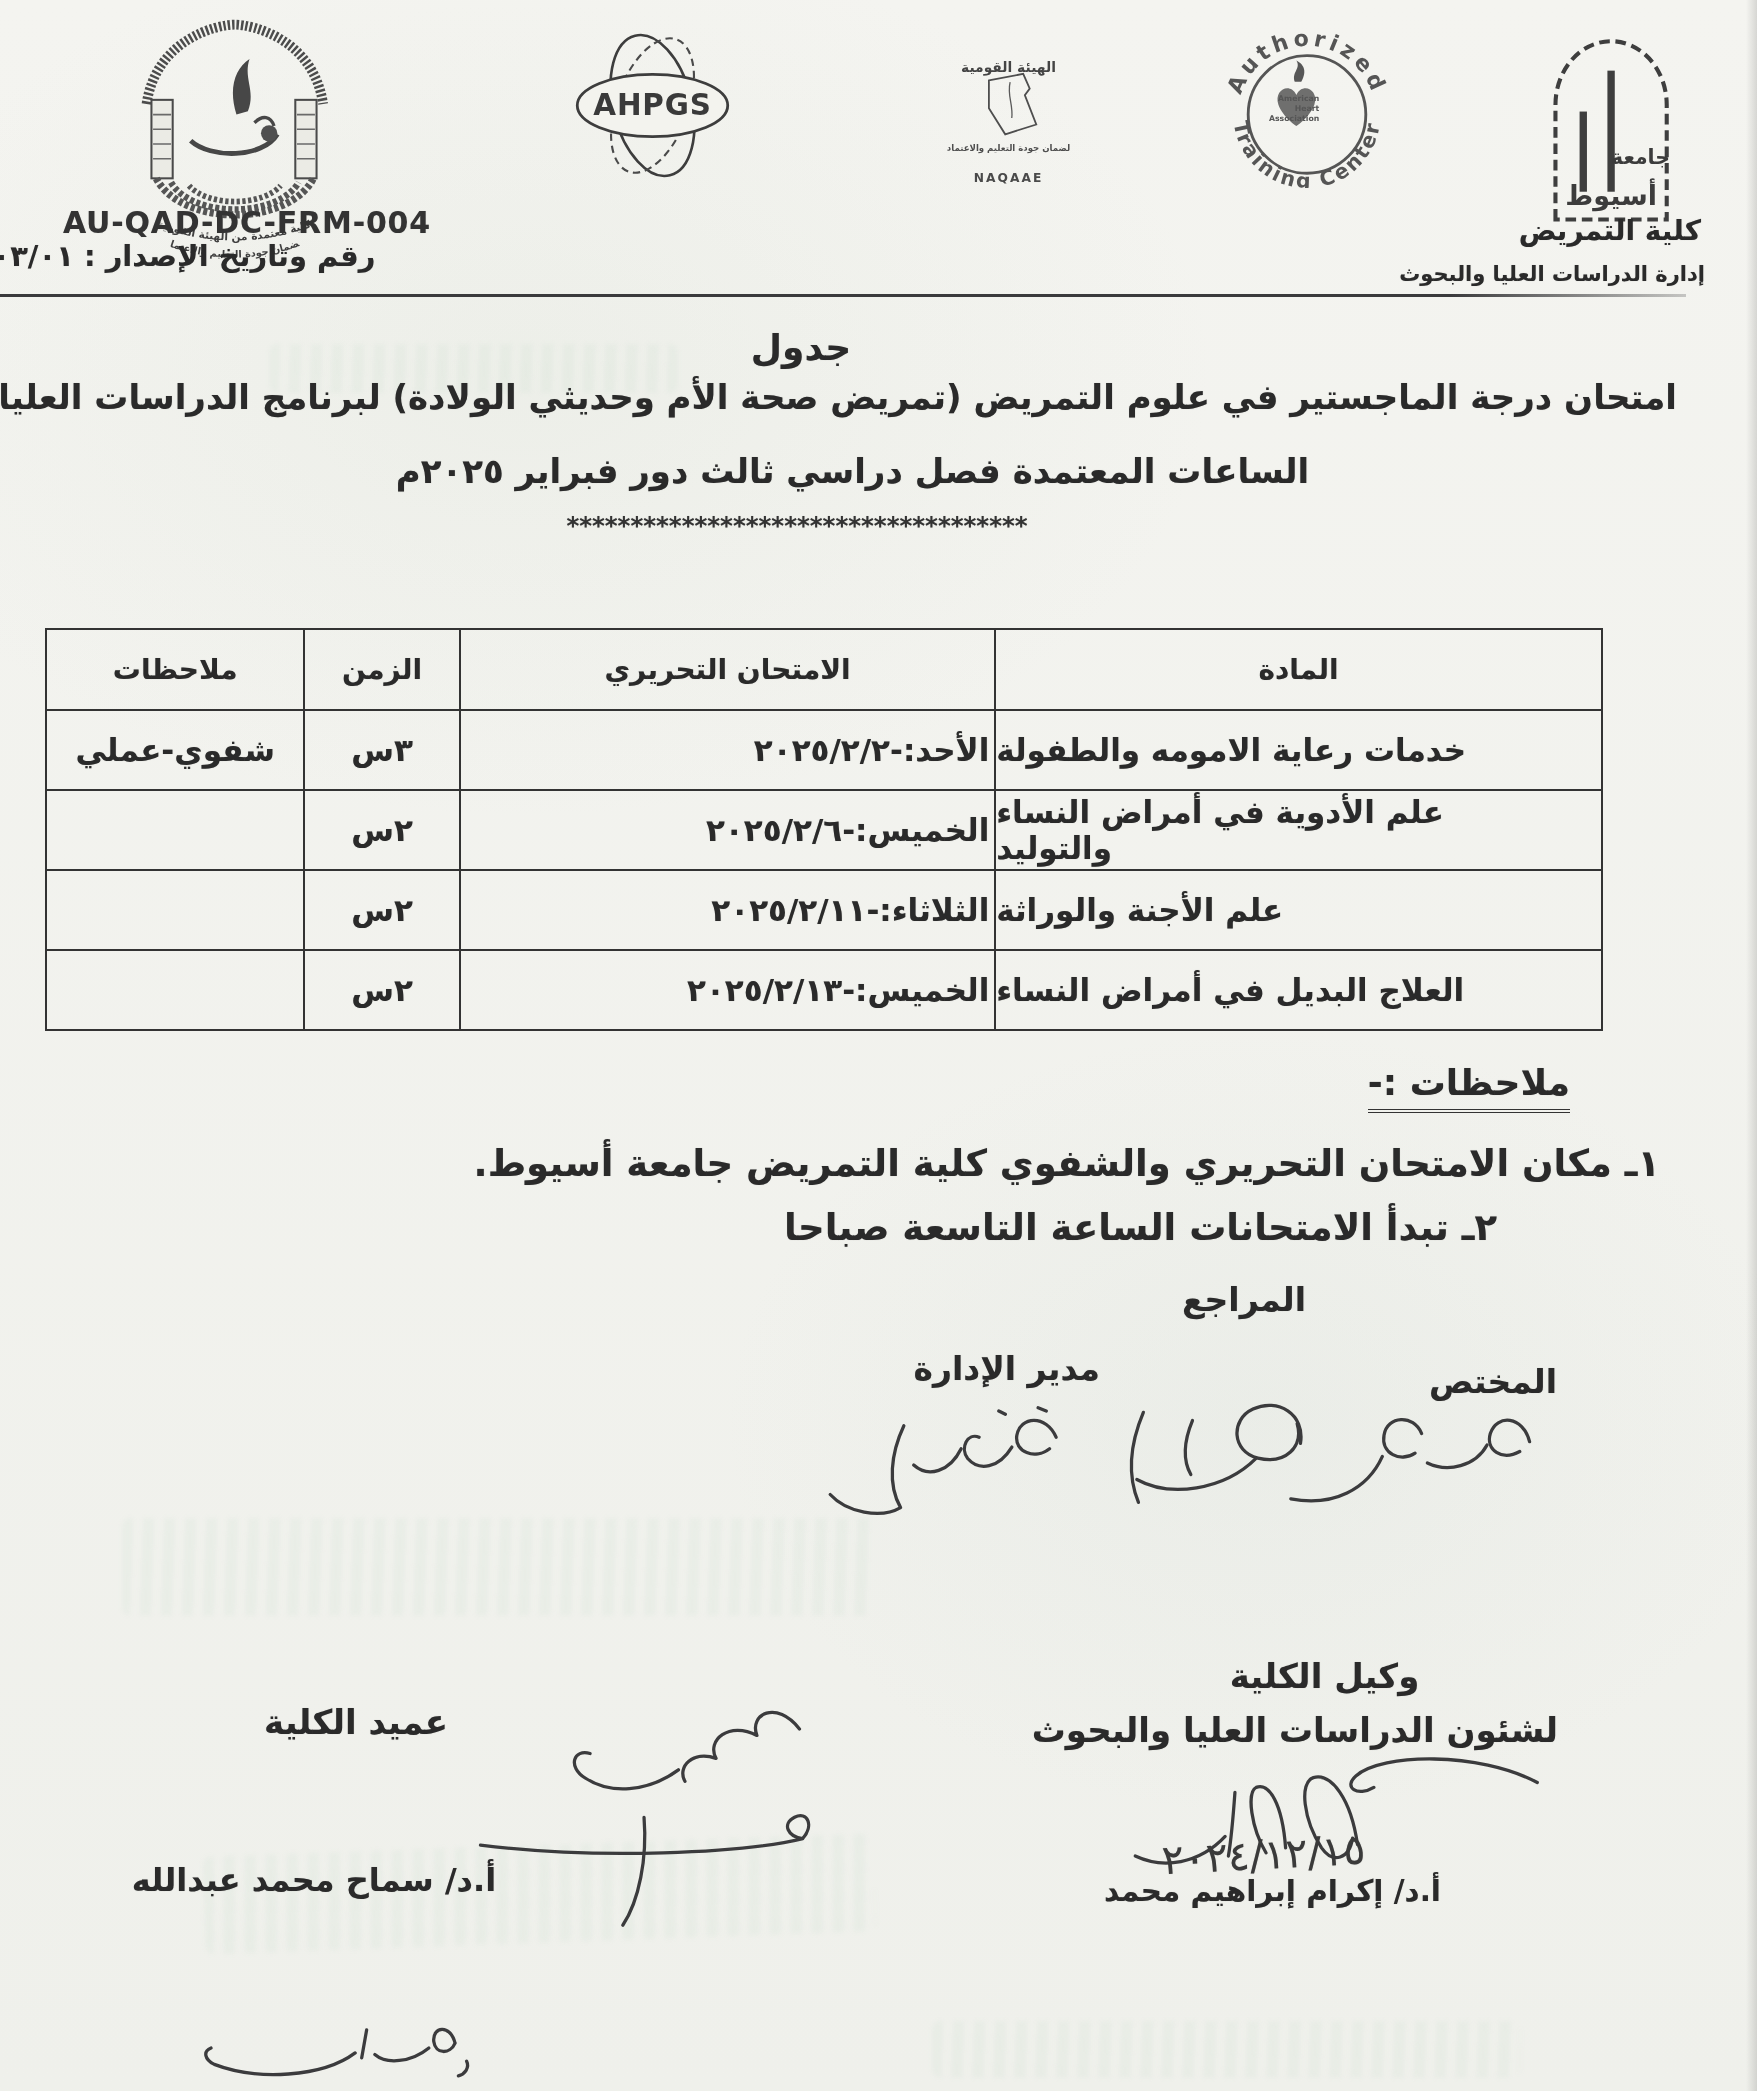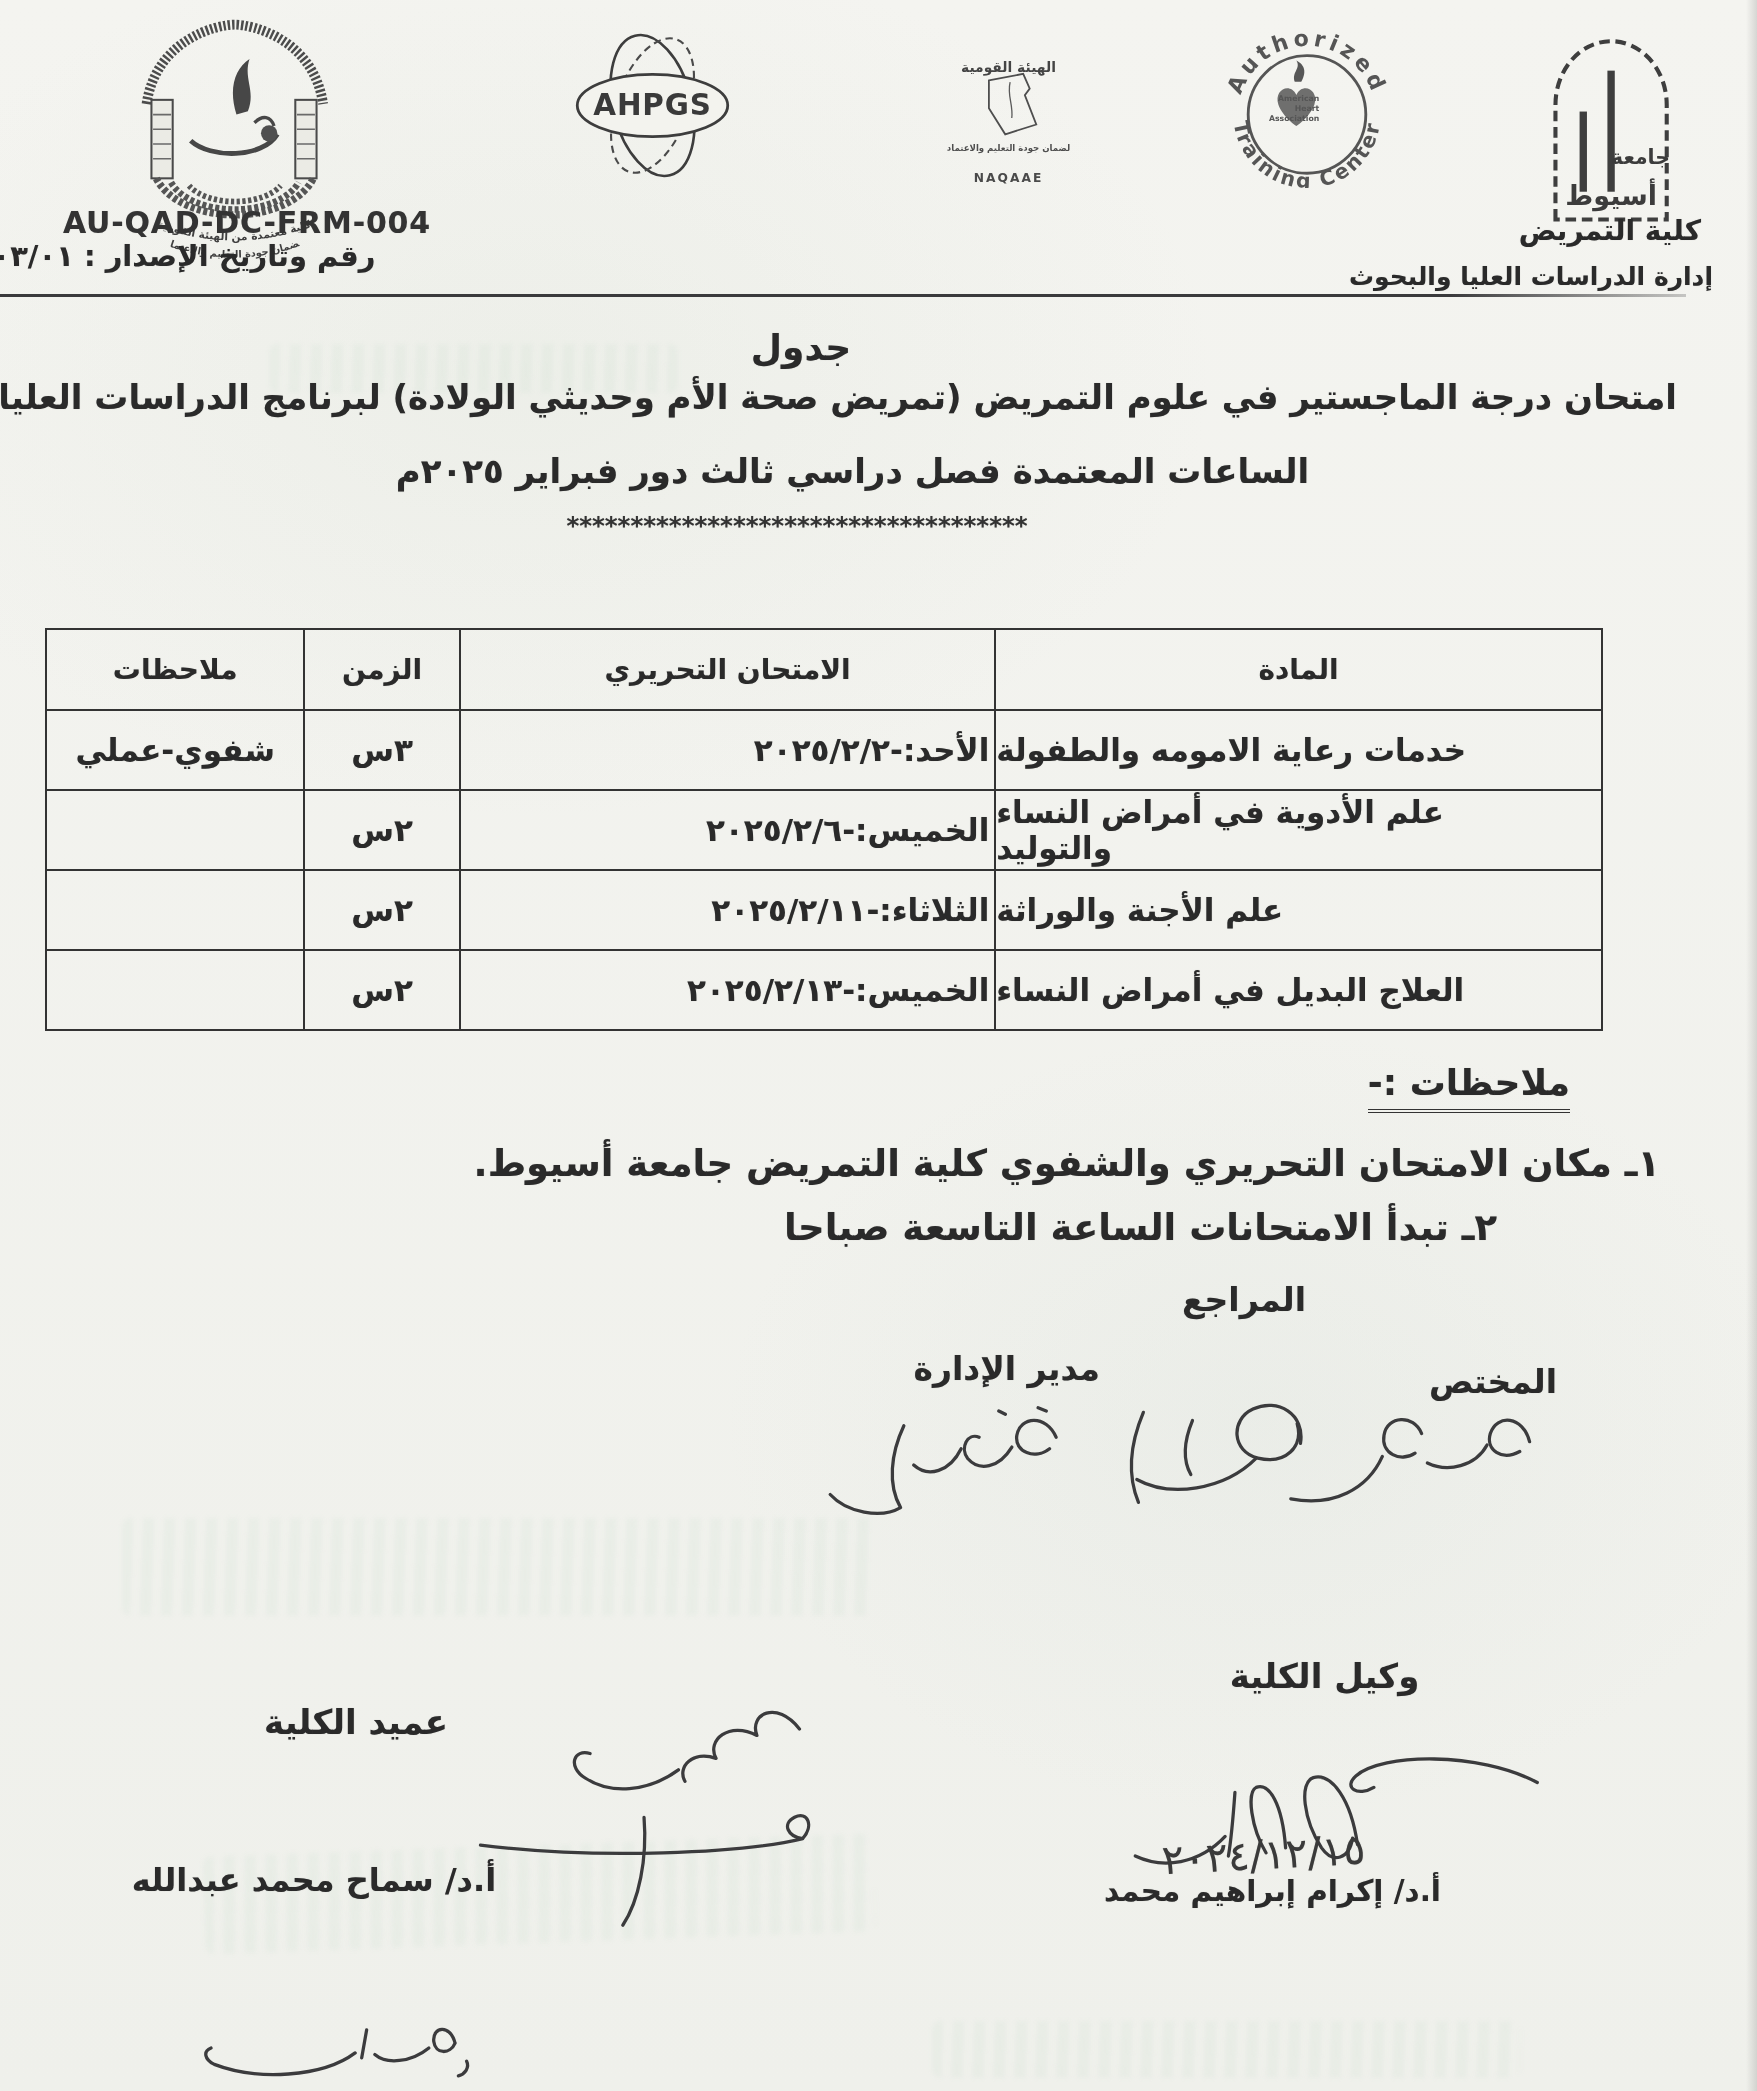--- a/index.html
+++ b/index.html
@@ -17,21 +17,21 @@
   .abs { position:absolute; }
   .ar { font-weight:bold; color:#2a2a2a; text-shadow:0 0 0.8px rgba(45,45,45,0.35); }
   .lat { font-weight:bold; color:#333; text-shadow:0 0 0.8px rgba(45,45,45,0.3); }
   .nowrap { white-space:nowrap; }
   .center { text-align:center; }
 
   
   .form-code { left:64px; top:205px; font-size:30px; letter-spacing:0.8px; }
   .issue-line { left:6.5px; top:239px; width:370px; text-align:right; font-size:29px; }
   .faculty-1 { right:56px; top:214px; font-size:28px; }
-  .faculty-2 { right:44px; top:262px; font-size:25px; }
+  .faculty-2 { right:52px; top:262px; font-size:21px; }
   .divider { left:0; top:294px; width:1687px; height:3.3px;
     background:linear-gradient(to right,#3a3a3c 0 86%, rgba(58,58,60,0.25)); }
 
   
   .doc-heading { left:704px; top:327px; width:196px; font-size:36px; }
   .doc-line1 { left:29px; top:377px; width:1649px; font-size:34px; }
   .doc-line2 { left:29px; top:451px; width:1649px; font-size:34px; }
   .doc-stars { left:0; top:511px; width:1596px; font-size:24.5px; letter-spacing:0px; }
 
   
@@ -253,20 +253,21 @@
   </svg>
   <svg class="abs sig-svg" style="left:769px; top:1383px;" width="311" height="160" viewBox="0 0 380 195">
     <path d="M352,66 C340,38 308,40 304,64 C301,84 326,94 344,80"></path>
     <path d="M298,78 C282,104 258,108 244,92 C234,79 244,60 258,66"></path>
     <path d="M236,80 C222,108 196,116 178,100"></path>
     <path d="M166,52 C150,86 146,124 162,152 C138,166 96,158 76,136"></path>
     <path d="M330,30 l10,4 M282,34 l8,4"></path>
   </svg>
 
   <div class="abs ar center vice-title-1">وكيل الكلية</div>
+  <div class="abs ar center nowrap vice-title-2">لشئون الدراسات العليا والبحوث</div>
   <svg class="abs sig-svg" style="left:1113px; top:1740px;" width="442" height="143" viewBox="0 0 540 175">
     <path d="M520,52 C448,14 330,16 298,44 C282,58 300,70 320,58"></path>
     <path d="M300,128 C292,72 268,40 246,46 C228,52 234,98 256,132 C270,152 290,146 294,120"></path>
     <path d="M212,132 C208,78 192,52 176,58 C164,64 170,108 188,138"></path>
     <path d="M150,64 C148,92 146,118 142,142"></path>
     <path d="M138,118 C106,152 62,158 28,142"></path>
   </svg>
   <div class="abs ar vice-date">١٥/‏١٢/‏٢٠٢٤</div>
   <div class="abs ar center nowrap vice-name">أ.د/ إكرام إبراهيم محمد</div>
 

